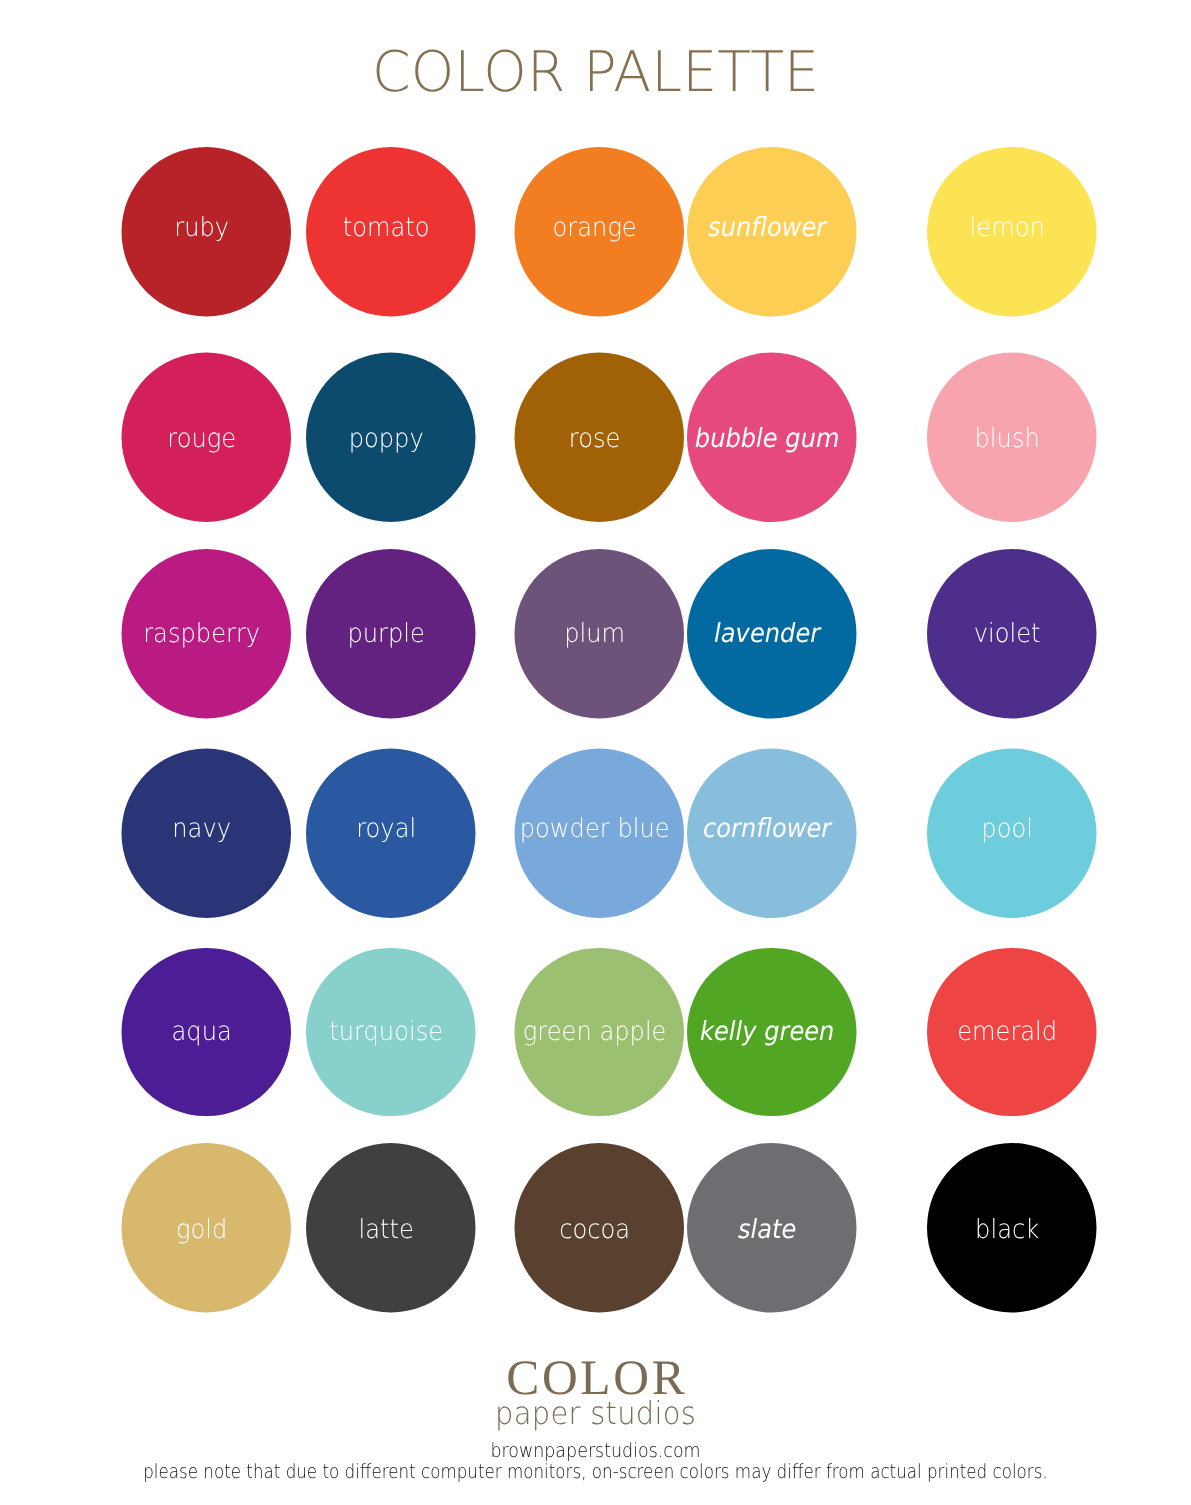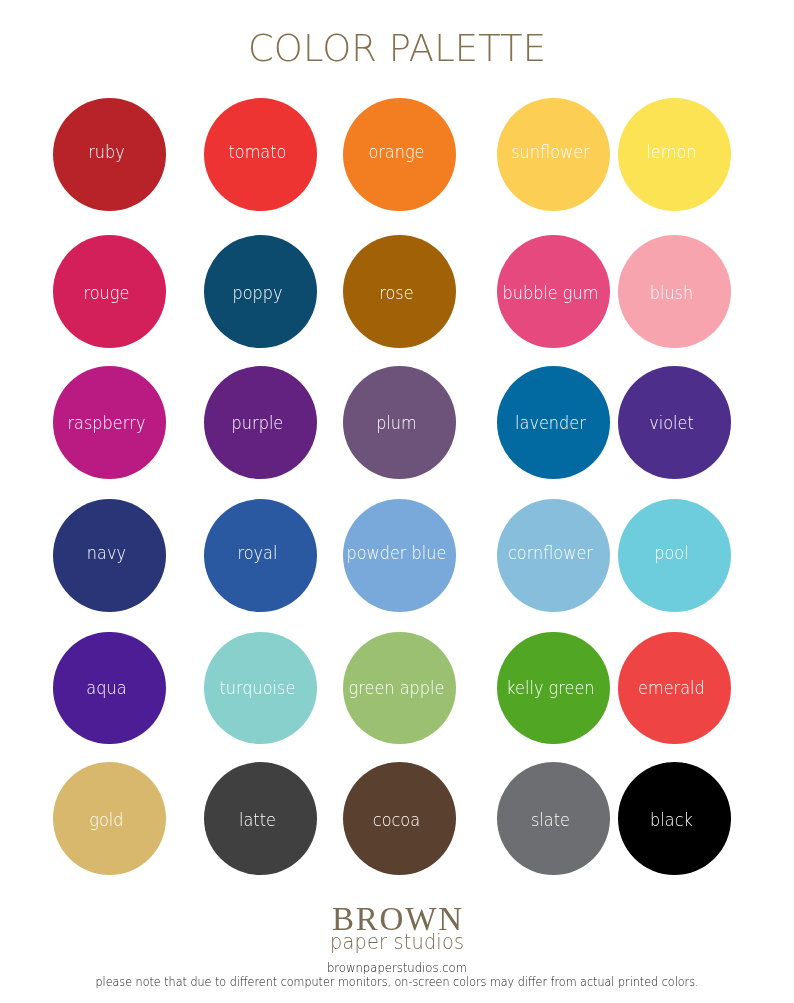--- a/index.html
+++ b/index.html
@@ -44,24 +44,24 @@
     display:block;
     text-align:center;
     font-family:"DejaVu Sans", sans-serif;
     font-size:17.5px;
     font-weight:200;
     line-height:normal;
     color:#ffffff;
     white-space:nowrap;
     transform:scaleX(0.92);
   }
-  .swatch.col-1 { left:53px; }
+  .swatch.col-1 { left:81px; }
   .swatch.col-2 { left:203.7px; }
   .swatch.col-3 { left:342.8px; }
-  .swatch.col-4 { left:497px; }
+  .swatch.col-4 { left:458px;font-style:italic; }
   .swatch.col-5 { left:618px; }
   .swatch-row.row-1 .swatch { top:98.3px; }
   .swatch-row.row-1 .label { top:44.15px; }
   .swatch-row.row-2 .swatch { top:235.4px; }
   .swatch-row.row-2 .label { top:47.35px; }
   .swatch-row.row-3 .swatch { top:365.7px; }
   .swatch-row.row-3 .label { top:47.35px; }
   .swatch-row.row-4 .swatch { top:499.4px; }
   .swatch-row.row-4 .label { top:43.25px; }
   .swatch-row.row-5 .swatch { top:631.6px; }
@@ -217,19 +217,19 @@
       <div class="swatch col-4" style="background-color: rgb(108, 110, 113);">
         <span class="label">slate</span>
       </div>
       <div class="swatch col-5" style="background-color: rgb(0, 0, 0);">
         <span class="label">black</span>
       </div>
     </div>
   </div>
 
   <div class="footer">
-    <div class="brand-top">BROWN</div>
+    <div class="brand-top">COLOR</div>
     <div class="brand-bottom">paper studios</div>
     <div class="site">brownpaperstudios.com</div>
     <div class="note">please note that due to different computer monitors, on-screen colors may differ from actual printed colors.</div>
   </div>
 
 </div>
 
 </body></html>

